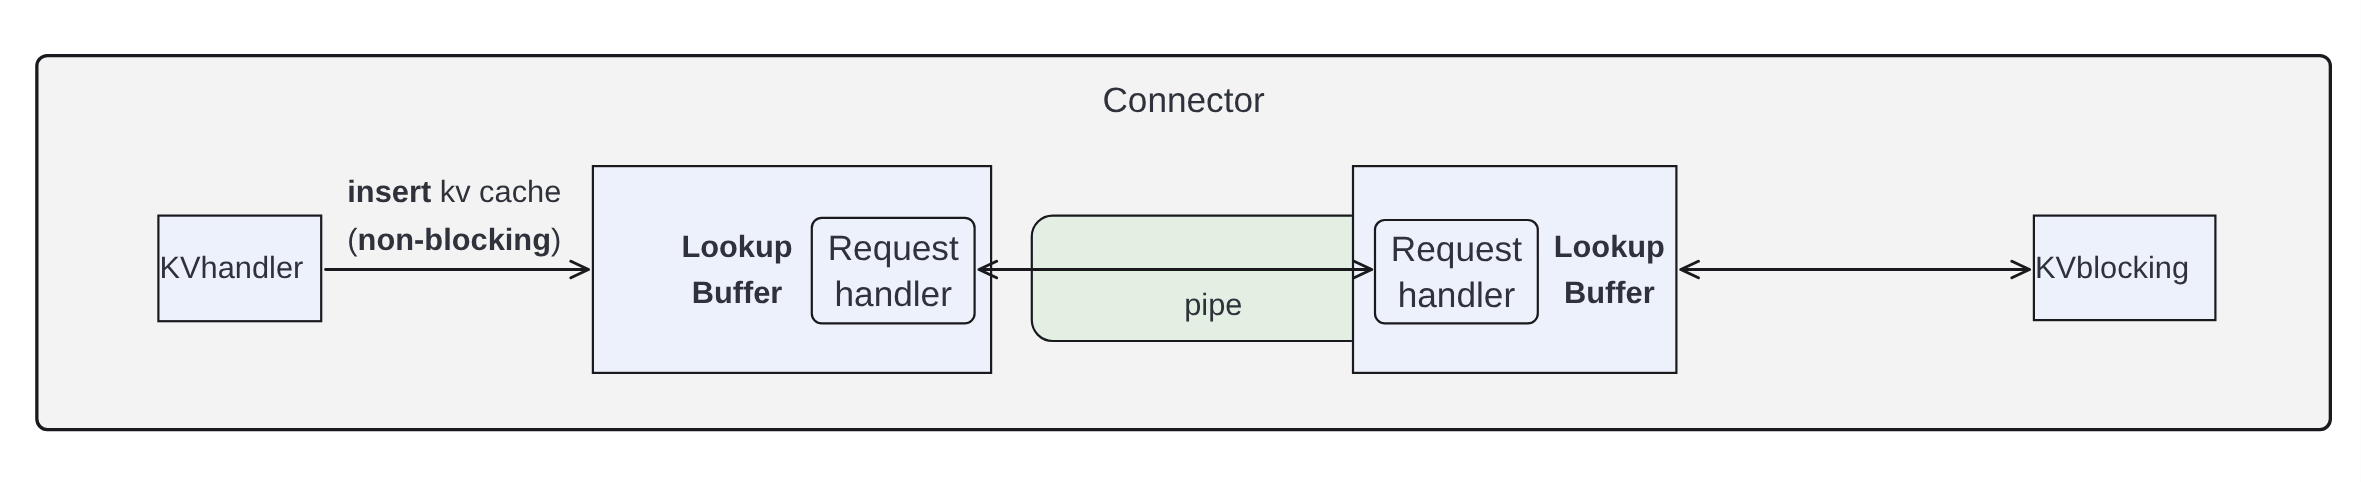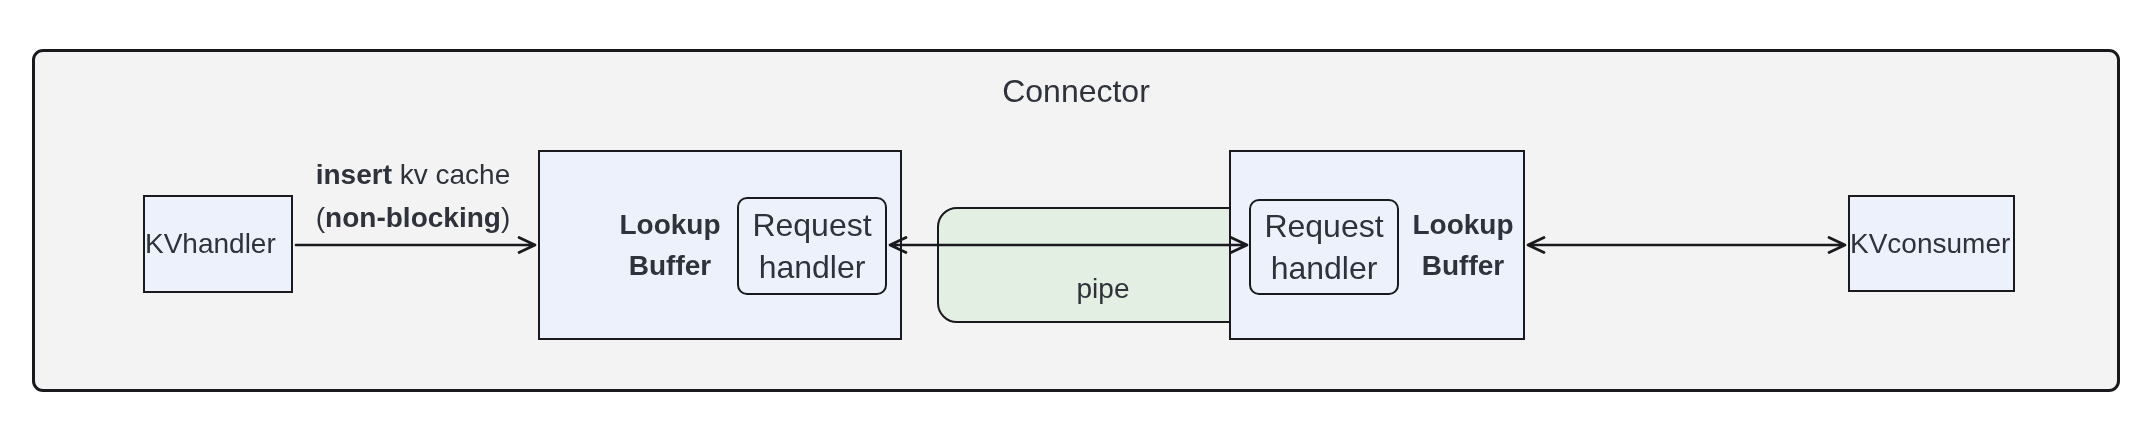--- a/index.html
+++ b/index.html
@@ -65,21 +65,20 @@
     font-size:28px; line-height:41px; text-align:center;font-weight:bold;
   }
   .node-lookup-left  .buffer-label { left:30px;  width:200px; }
   .node-lookup-right .buffer-label { left:168px; width:128px; }
   .node-pipe {
     position:absolute; left:937px; top:195px; width:332px; height:116px;
     background:var(--pipe-bg);
     border:2.5px solid var(--node-border);
     border-radius:20px;
     z-index:1;
-    margin-top:12px;
   }
   .pipe-label {
     position:absolute; bottom:11px; left:0; width:100%;
     text-align:center; font-size:28px; line-height:42px;
   }
   .edge-label {
     position:absolute; text-align:center;
     font-size:28px; line-height:43px;
     z-index:3;
   }
@@ -134,21 +133,21 @@
     </div>
     <div class="buffer-label">
       <div>Lookup</div>
       <div>Buffer</div>
     </div>
   </div>
 
 
   <div class="node node-kv-consumer">
     <div>KV</div>
-    <div>consumer</div>
+    <div>blocking</div>
   </div>
 
   <svg class="arrows" viewBox="0 0 2146 438">
     <path d="M296 245 H533 M519 237.5 L535 245 L519 252.5"></path>
     <path d="M892 245 H1245 M906 237.5 L890 245 L906 252.5 M1231 237.5 L1247 245 L1231 252.5"></path>
     <path d="M1530 245 H1843 M1544 237.5 L1528 245 L1544 252.5 M1829 237.5 L1845 245 L1829 252.5"></path>
   </svg>
 
 </div>
 

